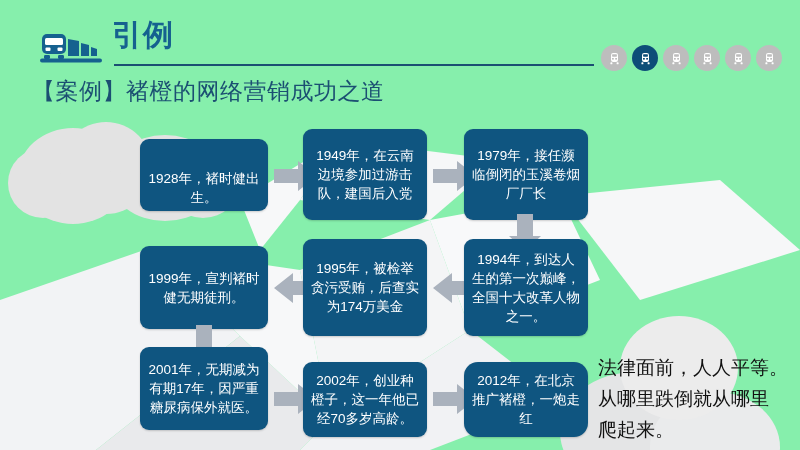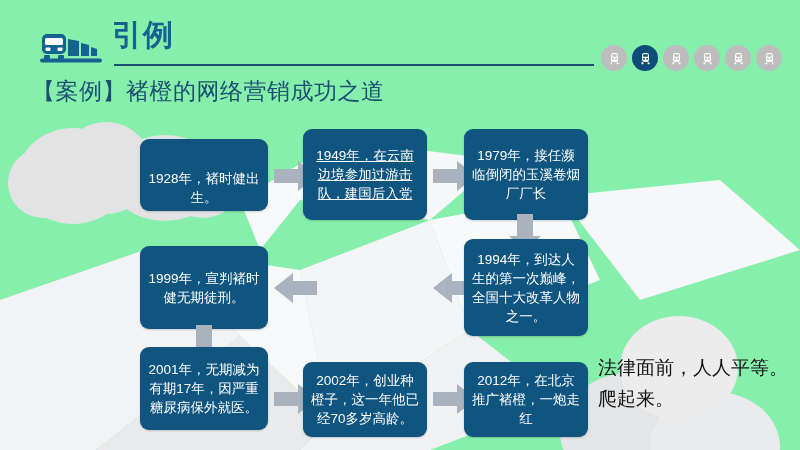--- a/index.html
+++ b/index.html
@@ -257,21 +257,21 @@
   <div class="box" style="left:140px; top:139px; width:128px; height:72px;align-items:flex-end;">
     <span>1928年，褚时健出生。</span>
   </div>
 
   <div class="arrow" style="left:274px; top:160px;">
     <svg width="44" height="32" viewBox="0 0 44 32">
         <polygon points="0,9 24,9 24,1 43,16 24,31 24,23 0,23" fill="#aab2bd"></polygon>
       </svg>
   </div>
 
-  <div class="box" style="left:303px; top:129px; width:124px; height:91px;text-decoration:underline;">
+  <div class="box" style="left:303px; top:129px; width:124px; height:91px;">
     <span>1949年，在云南边境参加过游击队，建国后入党</span>
   </div>
 
   <div class="arrow" style="left:433px; top:160px;">
     <svg width="44" height="32" viewBox="0 0 44 32">
         <polygon points="0,9 24,9 24,1 43,16 24,31 24,23 0,23" fill="#aab2bd"></polygon>
       </svg>
   </div>
 
   <div class="box" style="left:464px; top:129px; width:124px; height:91px;justify-content:flex-end;">
@@ -287,20 +287,23 @@
   <div class="box" style="left:140px; top:246px; width:128px; height:83px;">
     <span>1999年，宣判褚时健无期徒刑。</span>
   </div>
 
   <div class="arrow" style="left:274px; top:272px;">
     <svg width="44" height="32" viewBox="0 0 44 32">
         <polygon points="43,9 19,9 19,1 0,16 19,31 19,23 43,23" fill="#aab2bd"></polygon>
       </svg>
   </div>
 
+  <div class="box" style="left:303px; top:239px; width:124px; height:97px;">
+    <span>1995年，被检举贪污受贿，后查实为174万美金</span>
+  </div>
 
   <div class="arrow" style="left:433px; top:272px;">
     <svg width="44" height="32" viewBox="0 0 44 32">
         <polygon points="43,9 19,9 19,1 0,16 19,31 19,23 43,23" fill="#aab2bd"></polygon>
       </svg>
   </div>
 
   <div class="box" style="left:464px; top:239px; width:124px; height:97px;">
     <span>1994年，到达人生的第一次巅峰，全国十大改革人物之一。</span>
   </div>
@@ -324,22 +327,23 @@
   <div class="box" style="left:303px; top:362px; width:124px; height:75px;">
     <span>2002年，创业种橙子，这一年他已经70多岁高龄。</span>
   </div>
 
   <div class="arrow" style="left:433px; top:383px;">
     <svg width="44" height="32" viewBox="0 0 44 32">
         <polygon points="0,9 24,9 24,1 43,16 24,31 24,23 0,23" fill="#aab2bd"></polygon>
       </svg>
   </div>
 
-  <div class="box" style="left:464px; top:362px; width:124px; height:75px;">
+  <div class="box" style="left:464px; top:362px; width:124px; height:75px;border-radius:14px;">
     <span>2012年，在北京推广褚橙，一炮走红</span>
   </div>
 
   <div class="note">
     <div>法律面前，人人平等。</div>
+    <div>从哪里跌倒就从哪里</div>
     <div>爬起来。</div>
   </div>
 
 </div>
 
 </body></html>

